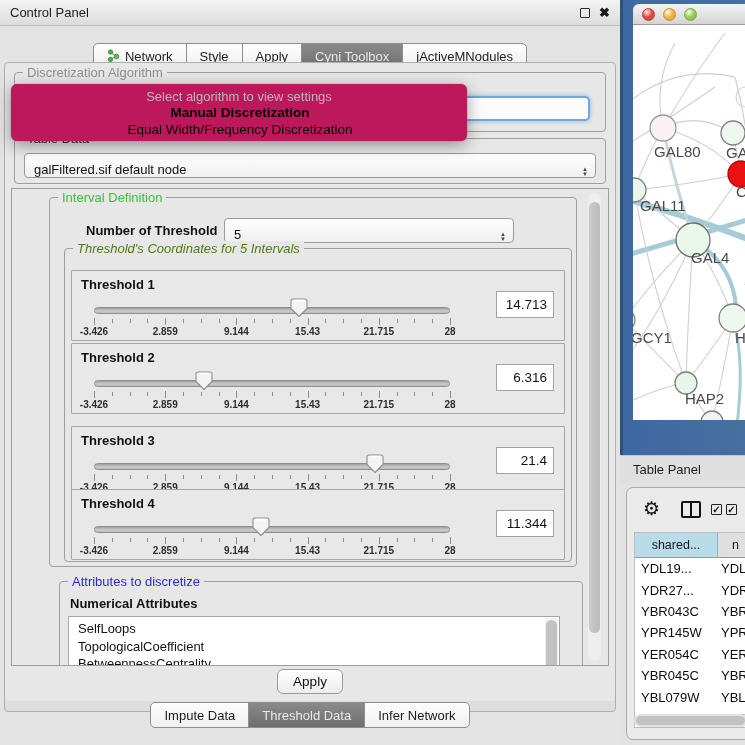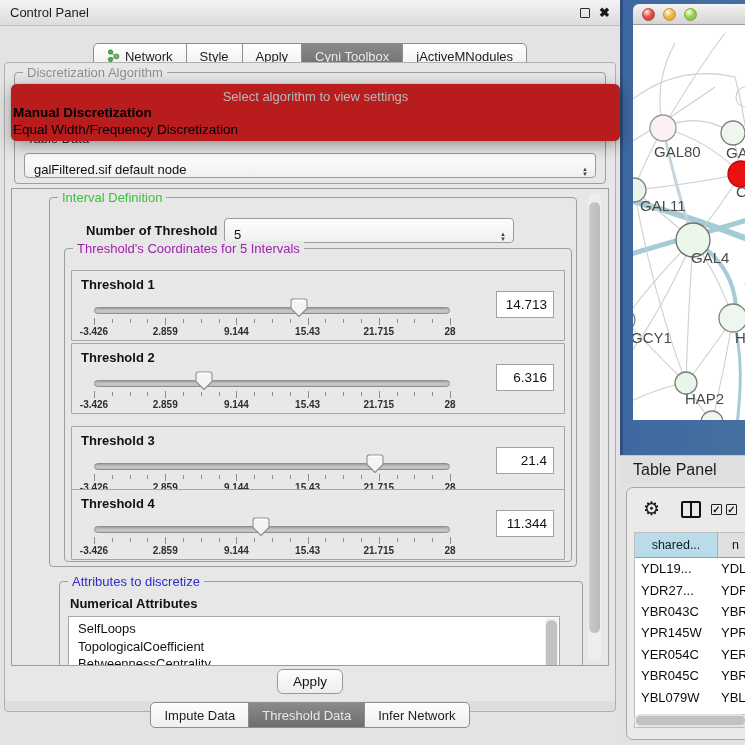--- a/index.html
+++ b/index.html
@@ -41,38 +41,38 @@
   .grp-table  { left:14px; top:138px; width:592px; height:46px; }
   .grp-table .group-title { color:#2e2e2e; }
 
   .combo { position:absolute; height:25px; background:linear-gradient(#FEFEFE,#F0F0F0);
     border:1px solid #9B9B9B; border-radius:4px; display:flex; align-items:flex-end;
     font-size:13px; color:#111; padding-left:9px; }
   .combo .stepper { margin-left:auto; margin-right:7px; display:flex; flex-direction:column;
     font-size:6px; color:#444; line-height:5px; }
 
   
-  .popup { position:absolute; left:11px; top:84px; width:609px; height:57px; background:#b91c1c;
+  .popup { position:absolute; left:11px; top:84px; width:456px; height:57px; background:#be185d;
     border-radius:6px; box-shadow:0 4px 16px rgba(0,0,0,0.38), 0 0 1px rgba(0,0,0,0.4); z-index:40; }
   .pp-placeholder { padding-top:5px; text-align:center; font-size:13px; color:#B9B9B9; }
-  .pp-item { font-size:13.5px; color:#000; padding-left:2px; line-height:17px; }
+  .pp-item { font-size:13.5px; color:#000; padding-left:2px; line-height:17px;text-align:center; }
   .pp-item.bold { font-weight:bold; }
 
   
   .scrollarea { position:absolute; left:11px; top:188px; width:598px; height:478px;
     border:1px solid #9D9D9D; background:#E7E7E7; overflow:hidden; }
   .vscroll { position:absolute; right:7px; top:4px; bottom:4px; width:13px;
     background:#EEEEEE; border-radius:7px; }
   .vscroll .thumb { position:absolute; left:1px; right:1px; top:2%; height:92%;
     background:linear-gradient(90deg,#CACACA,#BBBBBB); border-radius:6px; }
 
   .grp-interval { left:37px; top:8px; width:528px; height:370px; }
   .grp-interval .group-title { color:#3DBE3D; }
   .grp-thresh { left:14px; top:50px; width:508px; height:314px; }
-  .grp-thresh .group-title { color:#a21caf; }
+  .grp-thresh .group-title { color:#4d7c0f;font-style:italic; }
   .num-label { position:absolute; left:36px; top:25px; font-size:13px; font-weight:bold; color:#111; }
   .num-combo { left:174px; top:20px; width:290px; }
 
   .th-panel { position:absolute; left:6px; width:494px; height:71px;
     border:1px solid #A6A6A6; background:#E8E8E8; border-radius:1px; }
   .th-title { position:absolute; left:9px; top:6px; font-size:13px; font-weight:bold; color:#111; }
   .th-slider { position:absolute; left:22px; top:24px; width:356px; height:46px; }
   .th-track { position:absolute; left:0; top:12px; width:356px; height:7px; border-radius:4px;
     background:linear-gradient(#9E9E9E,#C9C9C9 55%,#BDBDBD); border:1px solid #8F8F8F; }
   .th-thumb { position:absolute; top:3px; width:18px; height:20px; }
@@ -113,21 +113,21 @@
   .light.red { background:radial-gradient(circle at 35% 28%, #FFD7D4 8%, #E4504A 45%, #C03B38); border:1px solid #B5423E; }
   .light.yellow { background:radial-gradient(circle at 35% 28%, #FFF3D0 8%, #F3B64E 45%, #D79C33); border:1px solid #C49035; }
   .light.green { background:radial-gradient(circle at 35% 28%, #EAFBD2 8%, #99D355 45%, #7DB239); border:1px solid #7CA940; }
   .net-canvas { position:absolute; left:13px; top:25px; width:112px; height:395px; background:#FFFFFF; overflow:hidden; }
   .nlabel { font-family:"Liberation Sans",sans-serif; font-size:15px; fill:#4A4A4A; }
 
   
   .bottom-right { position:absolute; left:620px; top:455px; width:125px; height:290px; background:#E2E2E2; }
   .tp-header { position:absolute; left:0; top:0; width:125px; height:28px; background:#DFDFDF;
     border-top:1px solid #C6C6C6; display:flex; align-items:center; padding-left:13px;
-    font-size:16px; color:#1c1c1c; }
+    font-size:13px; color:#1c1c1c; }
   .tp-box { position:absolute; left:6px; top:32px; width:125px; height:253px;
     background:#EAEAEA; border:1px solid #A9A9A9; border-radius:7px; overflow:hidden; }
   .tp-toolbar { position:absolute; left:0; top:6px; width:125px; height:30px; display:flex;
     align-items:center; }
   .gear-ic { font-size:19px; color:#111; margin-left:16px; line-height:20px; }
   .cols-ic { width:20px; height:17px; border:2px solid #111; border-radius:2px; margin-left:21px; position:relative; }
   .cols-ic:after { content:""; position:absolute; left:7px; top:0; bottom:0; width:2px; background:#111; }
   .cbx { width:11px; height:11px; border:1.5px solid #222; border-radius:1px; margin-left:10px;
     font-size:10px; line-height:9px; text-align:center; color:#111; font-weight:bold; }
   .cbx.second { margin-left:4px; }

